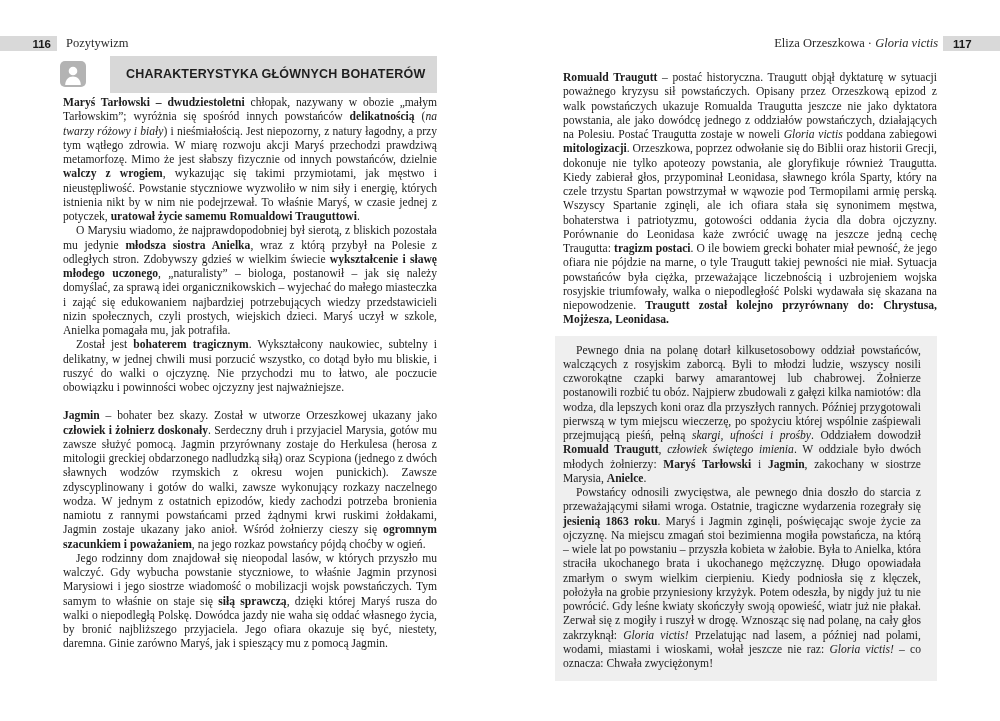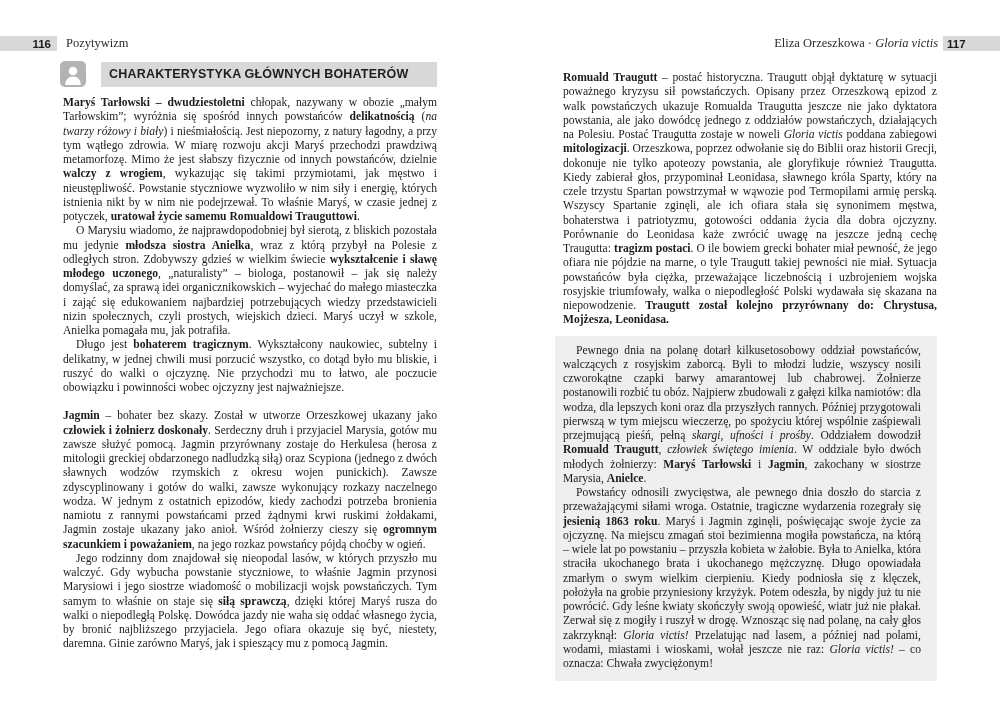--- a/index.html
+++ b/index.html
@@ -25,36 +25,36 @@
   .ph-left{left:0;}
   .ph-right{right:0;}
   .numbar{
     background:var(--header-bar);
     width:57px;height:15px;
     display:flex;align-items:center;
     font-family:"Liberation Sans", sans-serif;
     font-weight:700;font-size:11.5px;color:#1a1a1a;
   }
   .numbar.nb-left{justify-content:flex-end;padding-right:6px;}
-  .numbar.nb-right{justify-content:flex-start;padding-left:4px;}
+  .numbar.nb-right{justify-content:flex-start;padding-left:10px;}
   .ph-title{font-size:12.5px;color:#2a2a2a;margin-left:9px;}
   .ph-right-text{font-size:12.5px;color:#2a2a2a;margin-right:5px;}
   .ph-right-text .it{font-style:italic;}
   
   .col{position:absolute;width:374px;}
   .col-left{left:63px;top:61px;}
   .col-right{left:563px;top:63px;}
   
   .section-header{display:flex;align-items:center;height:26px;}
   .icon-box{width:26px;height:26px;flex:0 0 26px;margin-left:-3px;}
   .icon-box svg{display:block;width:26px;height:26px;}
   .section-bar{
-    flex:1;height:25px;margin-left:15px;
+    flex:1;height:37px;margin-left:24px;
     background:var(--section-bar);
-    display:flex;align-items:center;padding-left:8px;
+    display:flex;align-items:center;padding-left:16px;
   }
   .section-title{
     font-family:"Liberation Sans", sans-serif;
     font-weight:700;font-size:12.5px;letter-spacing:.2px;color:#1e1e1e;
     white-space:nowrap;
   }
   
   .body{margin-top:9px;}
   .para{
     font-size:11.6px;line-height:14.25px;
@@ -104,21 +104,21 @@
           <path d="M5.2 24 C5.2 18.8 8.7 15.6 13 15.6 C17.3 15.6 20.8 18.8 20.8 24 Z" fill="#ffffff"></path>
         </svg>
       </span>
       <span class="section-bar">
         <span class="section-title">CHARAKTERYSTYKA GŁÓWNYCH BOHATERÓW</span>
       </span>
     </div>
     <div class="body">
       <p class="para"><span class="fb">Maryś Tarłowski – dwudziestoletni</span><span> chłopak, nazywany w obozie „małym Tarłowskim”; wyróżnia się spośród innych powstańców </span><span class="fb">delikatnością</span><span> (</span><span class="fi">na twarzy różowy i biały</span><span>) i nieśmiałością. Jest niepozorny, z natury łagodny, a przy tym wątłego zdrowia. W miarę rozwoju akcji Maryś przechodzi prawdziwą metamorfozę. Mimo że jest słabszy fizycznie od innych powstańców, dzielnie </span><span class="fb">walczy z wrogiem</span><span>, wykazując się takimi przymiotami, jak męstwo i nieustępliwość. Powstanie styczniowe wyzwoliło w nim siły i energię, których istnienia nikt by w nim nie podejrzewał. To właśnie Maryś, w czasie jednej z potyczek, </span><span class="fb">uratował życie samemu Romualdowi Trauguttowi</span><span>.</span></p>
       <p class="para indent"><span>O Marysiu wiadomo, że najprawdopodobniej był sierotą, z bliskich pozostała mu jedynie </span><span class="fb">młodsza siostra Anielka</span><span>, wraz z którą przybył na Polesie z odległych stron. Zdobywszy gdzieś w wielkim świecie </span><span class="fb">wykształcenie i sławę młodego uczonego</span><span>, „naturalisty” – biologa, postanowił – jak się należy domyślać, za sprawą idei organicznikowskich – wyjechać do małego miasteczka i zająć się edukowaniem najbardziej potrzebujących wiedzy przedstawicieli nizin społecznych, czyli prostych, wiejskich dzieci. Maryś uczył w szkole, Anielka pomagała mu, jak potrafiła.</span></p>
-      <p class="para indent"><span>Długo jest </span><span class="fb">bohaterem tragicznym</span><span>. Wykształcony naukowiec, subtelny i delikatny, w jednej chwili musi porzucić wszystko, co dotąd było mu bliskie, i ruszyć do walki o ojczyznę. Nie przychodzi mu to łatwo, ale poczucie obowiązku i powinności wobec ojczyzny jest najważniejsze.</span></p>
+      <p class="para indent"><span>Został jest </span><span class="fb">bohaterem tragicznym</span><span>. Wykształcony naukowiec, subtelny i delikatny, w jednej chwili musi porzucić wszystko, co dotąd było mu bliskie, i ruszyć do walki o ojczyznę. Nie przychodzi mu to łatwo, ale poczucie obowiązku i powinności wobec ojczyzny jest najważniejsze.</span></p>
       <p class="para gap"><span class="fb">Jagmin</span><span> – bohater bez skazy. Został w utworze Orzeszkowej ukazany jako </span><span class="fb">człowiek i żołnierz doskonały</span><span>. Serdeczny druh i przyjaciel Marysia, gotów mu zawsze służyć pomocą. Jagmin przyrównany zostaje do Herkulesa (herosa z mitologii greckiej obdarzonego nadludzką siłą) oraz Scypiona (jednego z dwóch sławnych wodzów rzymskich z okresu wojen punickich). Zawsze zdyscyplinowany i gotów do walki, zawsze wykonujący rozkazy naczelnego wodza. W jednym z ostatnich epizodów, kiedy zachodzi potrzeba bronienia namiotu z rannymi powstańcami przed żądnymi krwi ruskimi żołdakami, Jagmin zostaje ukazany jako anioł. Wśród żołnierzy cieszy się </span><span class="fb">ogromnym szacunkiem i poważaniem</span><span>, na jego rozkaz powstańcy pójdą choćby w ogień.</span></p>
       <p class="para indent"><span>Jego rodzinny dom znajdował się nieopodal lasów, w których przyszło mu walczyć. Gdy wybucha powstanie styczniowe, to właśnie Jagmin przynosi Marysiowi i jego siostrze wiadomość o mobilizacji wojsk powstańczych. Tym samym to właśnie on staje się </span><span class="fb">siłą sprawczą</span><span>, dzięki której Maryś rusza do walki o niepodległą Polskę. Dowódca jazdy nie waha się oddać własnego życia, by bronić najbliższego przyjaciela. Jego ofiara okazuje się być, niestety, daremna. Ginie zarówno Maryś, jak i spieszący mu z pomocą Jagmin.</span></p>
     </div>
   </section>
 
   <section class="col col-right">
     <div class="body" style="margin-top:8px;">
       <p class="para"><span class="fb">Romuald Traugutt</span><span> – postać historyczna. Traugutt objął dyktaturę w sytuacji poważnego kryzysu sił powstańczych. Opisany przez Orzeszkową epizod z walk powstańczych ukazuje Romualda Traugutta jeszcze nie jako dyktatora powstania, ale jako dowódcę jednego z oddziałów powstańczych, działających na Polesiu. Postać Traugutta zostaje w noweli </span><span class="fi">Gloria victis</span><span> poddana zabiegowi </span><span class="fb">mitologizacji</span><span>. Orzeszkowa, poprzez odwołanie się do Biblii oraz historii Grecji, dokonuje nie tylko apoteozy powstania, ale gloryfikuje również Traugutta. Kiedy zabierał głos, przypominał Leonidasa, sławnego króla Sparty, który na czele trzystu Spartan powstrzymał w wąwozie pod Termopilami armię perską. Wszyscy Spartanie zginęli, ale ich ofiara stała się synonimem męstwa, bohaterstwa i patriotyzmu, gotowości oddania życia dla dobra ojczyzny. Porównanie do Leonidasa każe zwrócić uwagę na jeszcze jedną cechę Traugutta: </span><span class="fb">tragizm postaci</span><span>. O ile bowiem grecki bohater miał pewność, że jego ofiara nie pójdzie na marne, o tyle Traugutt takiej pewności nie miał. Sytuacja powstańców była ciężka, przeważające liczebnością i uzbrojeniem wojska rosyjskie triumfowały, walka o niepodległość Polski wydawała się skazana na niepowodzenie. </span><span class="fb">Traugutt został kolejno przyrównany do: Chrystusa, Mojżesza, Leonidasa.</span></p>
     </div>
     <div class="summary-box">

